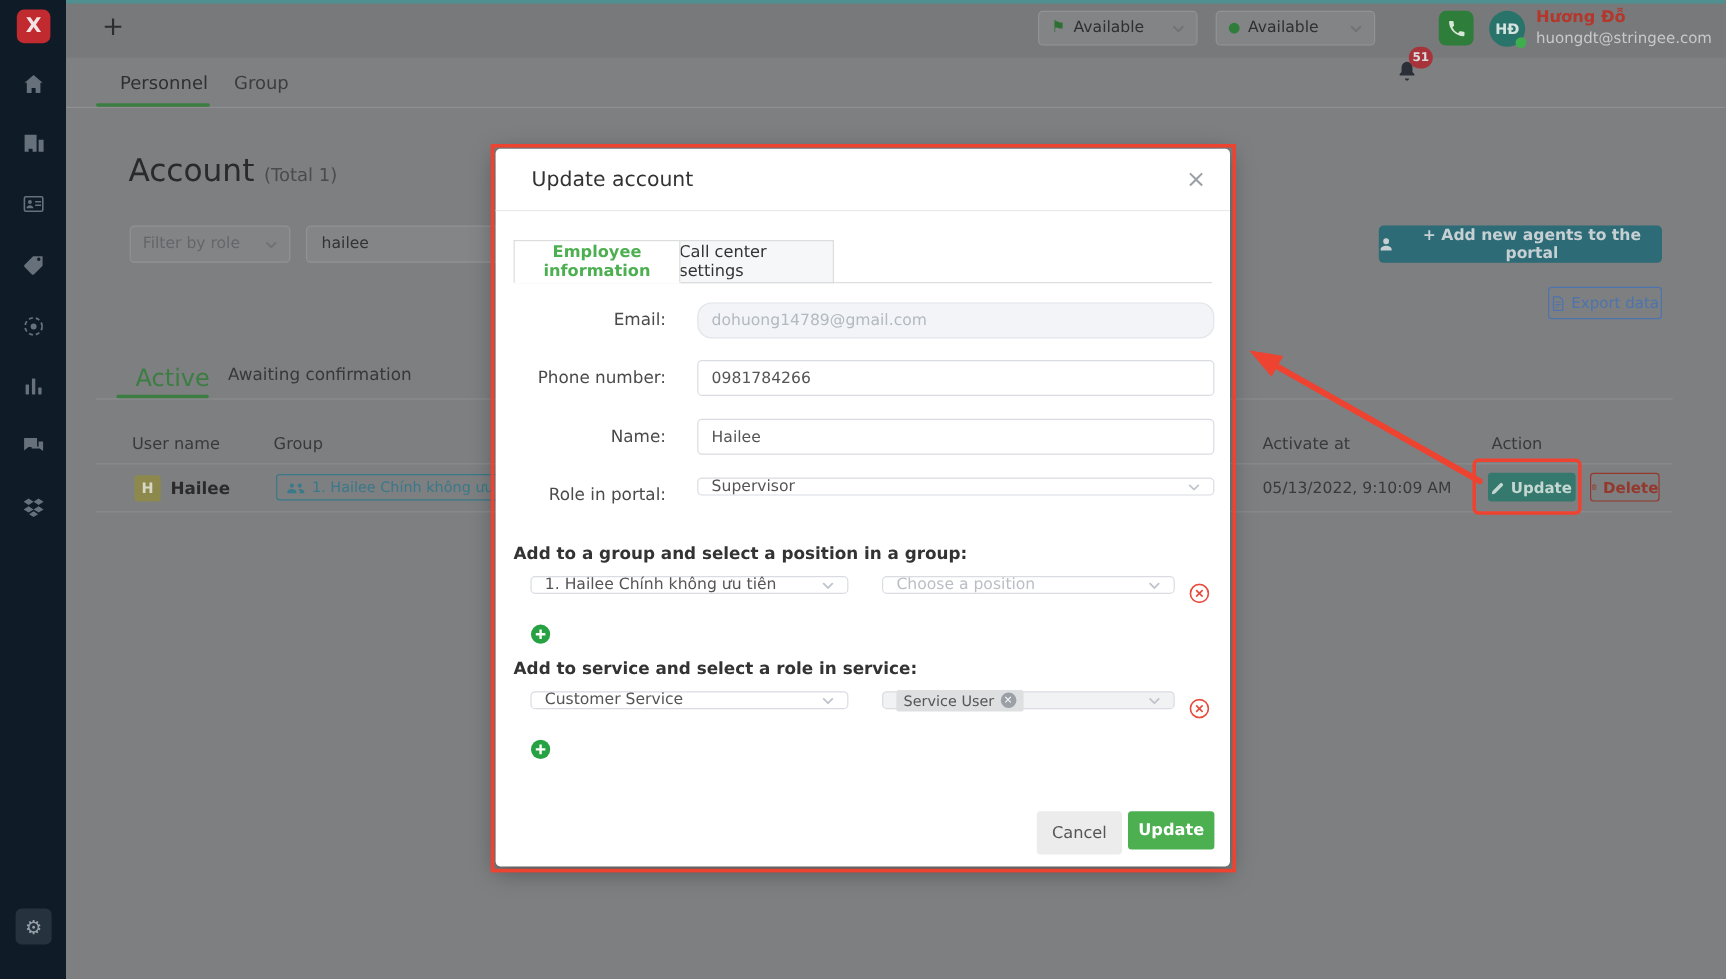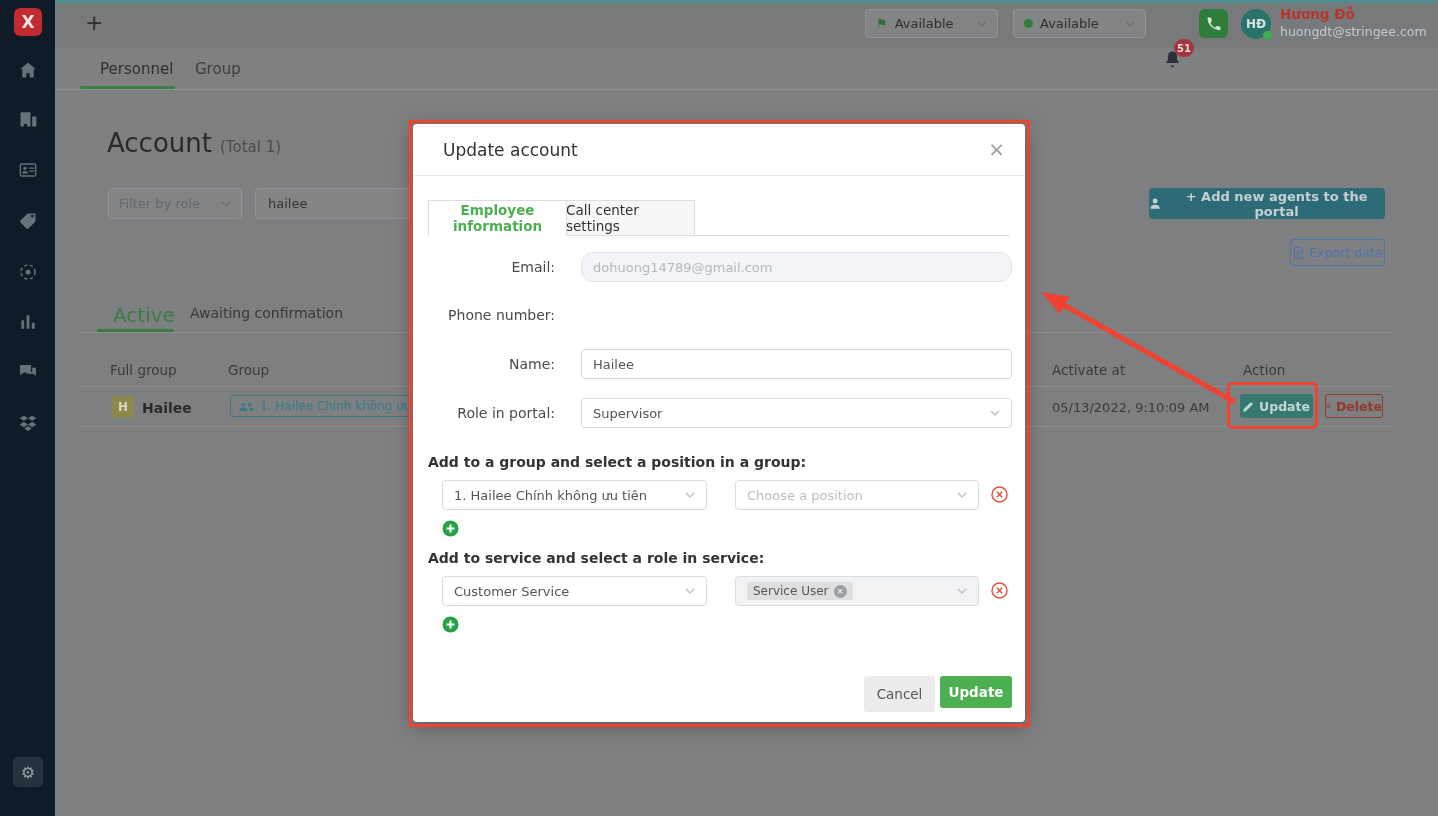--- a/index.html
+++ b/index.html
@@ -83,21 +83,21 @@
   .m-close { right:20px; top:13px; font-size:20px; color:#9aa0a6; cursor:pointer; }
   .mtab { top:76px; height:36px; display:flex; align-items:center; justify-content:center; font-size:13.5px;
     border:1px solid #ddd; cursor:pointer; }
   .mtab-emp { left:15px; width:139px; background:#fff; color:#4caf50; font-weight:600; border-bottom:1px solid #fff; z-index:2;text-align:center; }
   .mtab-cc { left:153px; width:129px; background:#f6f7f8; color:#333; border-left:none; }
   .m-tabline { left:15px; top:111px; width:582px; z-index:1; background:#ddd; height:1px; }
   .m-label { width:132px; text-align:right; font-size:14px; color:#4a4a4a; font-weight:500; line-height:30px; left:10px; }
   .m-input { left:168px; width:431px; height:30px; border:1px solid #d9dce1; border-radius:4px; font-size:13px;
     color:#555; padding:0 11px; background:#fff; font-family:inherit; }
   .m-input.disabled { background:#f2f4f7; color:#b3b9c0; border-color:#e1e4e9; }
-  .m-select { border:1px solid #d9dce1; border-radius:4px; height:30px; display:flex; align-items:center;
+  .m-select { border:1px solid #d9dce1; border-radius:4px; height:15px; display:flex; align-items:center;
     padding:0 11px; font-size:13px; color:#555; background:#fff; cursor:pointer;gap:20px; }
   .m-select .chev { margin-left:auto; color:#c0c4cc; }
   .m-select.placeholder { color:#b9bec4; }
   .m-section { left:15px; font-size:14px; font-weight:600; color:#333; }
   .sel-a { left:29px; width:265px; }
   .sel-b { left:322px; width:244px; }
   .sel-b.tagged { background:#f1f2f3; }
   .tag-chip { background:#dddfe1; border-radius:2px; font-size:12px; color:#555; padding:2px 6px;
     display:inline-flex; align-items:center; gap:5px; }
   .tag-x { width:13px; height:13px; border-radius:50%; background:#9aa0a6; color:#fff; font-size:9px;
@@ -242,21 +242,21 @@
           <path d="M5 6h5M5 8.5h5M5 11h3" stroke="currentColor" stroke-width="1.1"></path>
         </svg>
       <span>Export data</span>
     </button>
 
     <div class="abs tab-active">Active</div>
     <div class="abs tab-awaiting">Awaiting confirmation</div>
     <div class="abs green-underline"></div>
     <div class="abs hline" style="left:25px;top:242px;width:1314px"></div>
 
-    <div class="abs th" style="left:55px">Full group</div>
+    <div class="abs th" style="left:55px">User name</div>
     <div class="abs th" style="left:173px">Group</div>
     <div class="abs th" style="left:997px">Activate at</div>
     <div class="abs th" style="left:1188px">Action</div>
     <div class="abs hline" style="left:25px;top:296px;width:1314px"></div>
 
     <div>
       <div class="abs row-avatar">H</div>
       <div class="abs row-name">Hailee</div>
       <div class="abs group-badge">
         <svg width="15" height="11" viewBox="0 0 16 11" fill="currentColor">
@@ -287,20 +287,21 @@
       <div class="abs m-close">×</div>
     </div>
     <div class="abs mtab mtab-emp">Employee information</div>
     <div class="abs mtab mtab-cc">Call center settings</div>
     <div class="abs m-tabline"></div>
 
     <label class="abs m-label" style="top:128px">Email:</label>
     <input class="abs m-input disabled" style="top: 128px; border-radius: 12px;" disabled="" value="dohuong14789@gmail.com">
 
     <label class="abs m-label" style="top:176px">Phone number:</label>
+    <input class="abs m-input" style="top: 176px;" value="0981784266">
 
     <label class="abs m-label" style="top:225px">Name:</label>
     <input class="abs m-input" style="top: 225px;" value="Hailee">
 
     <label class="abs m-label" style="top:274px">Role in portal:</label>
     <div class="abs m-select" style="left:168px;top:274px;width:431px">
       <span>Supervisor</span>
       <svg class="chev" width="10" height="6" viewBox="0 0 10 6">
           <path d="M1 1l4 4 4-4" fill="none" stroke="currentColor" stroke-width="1.5"></path>
         </svg>

